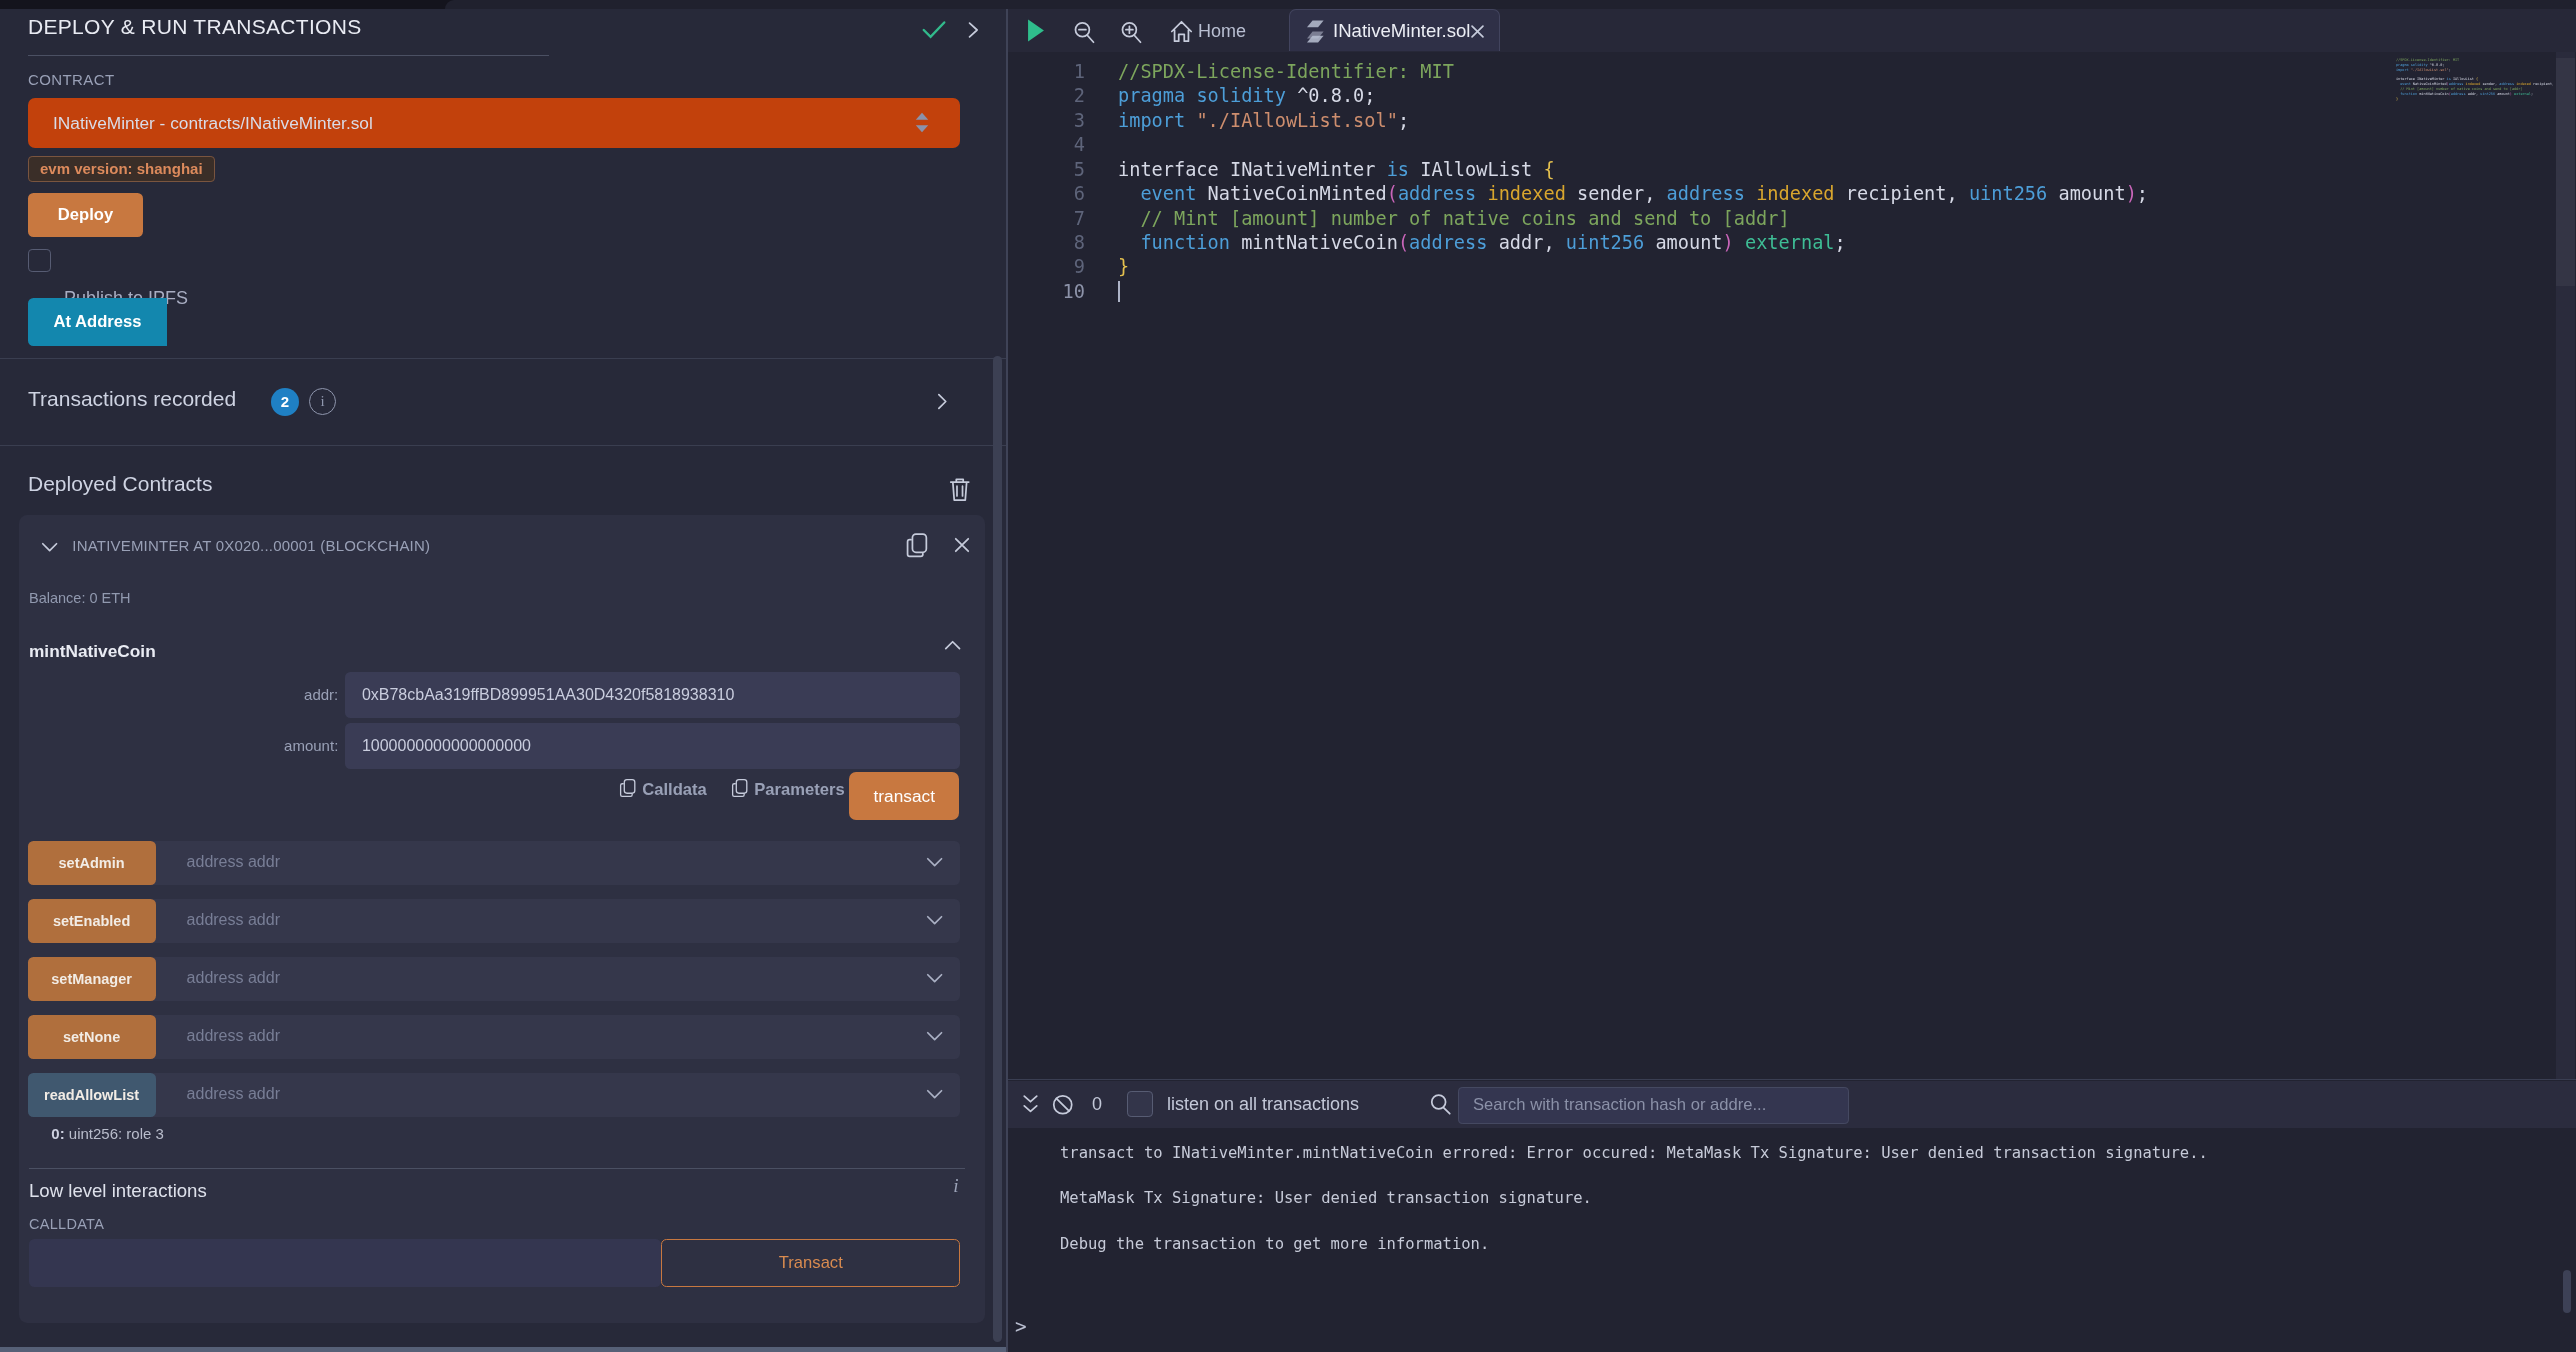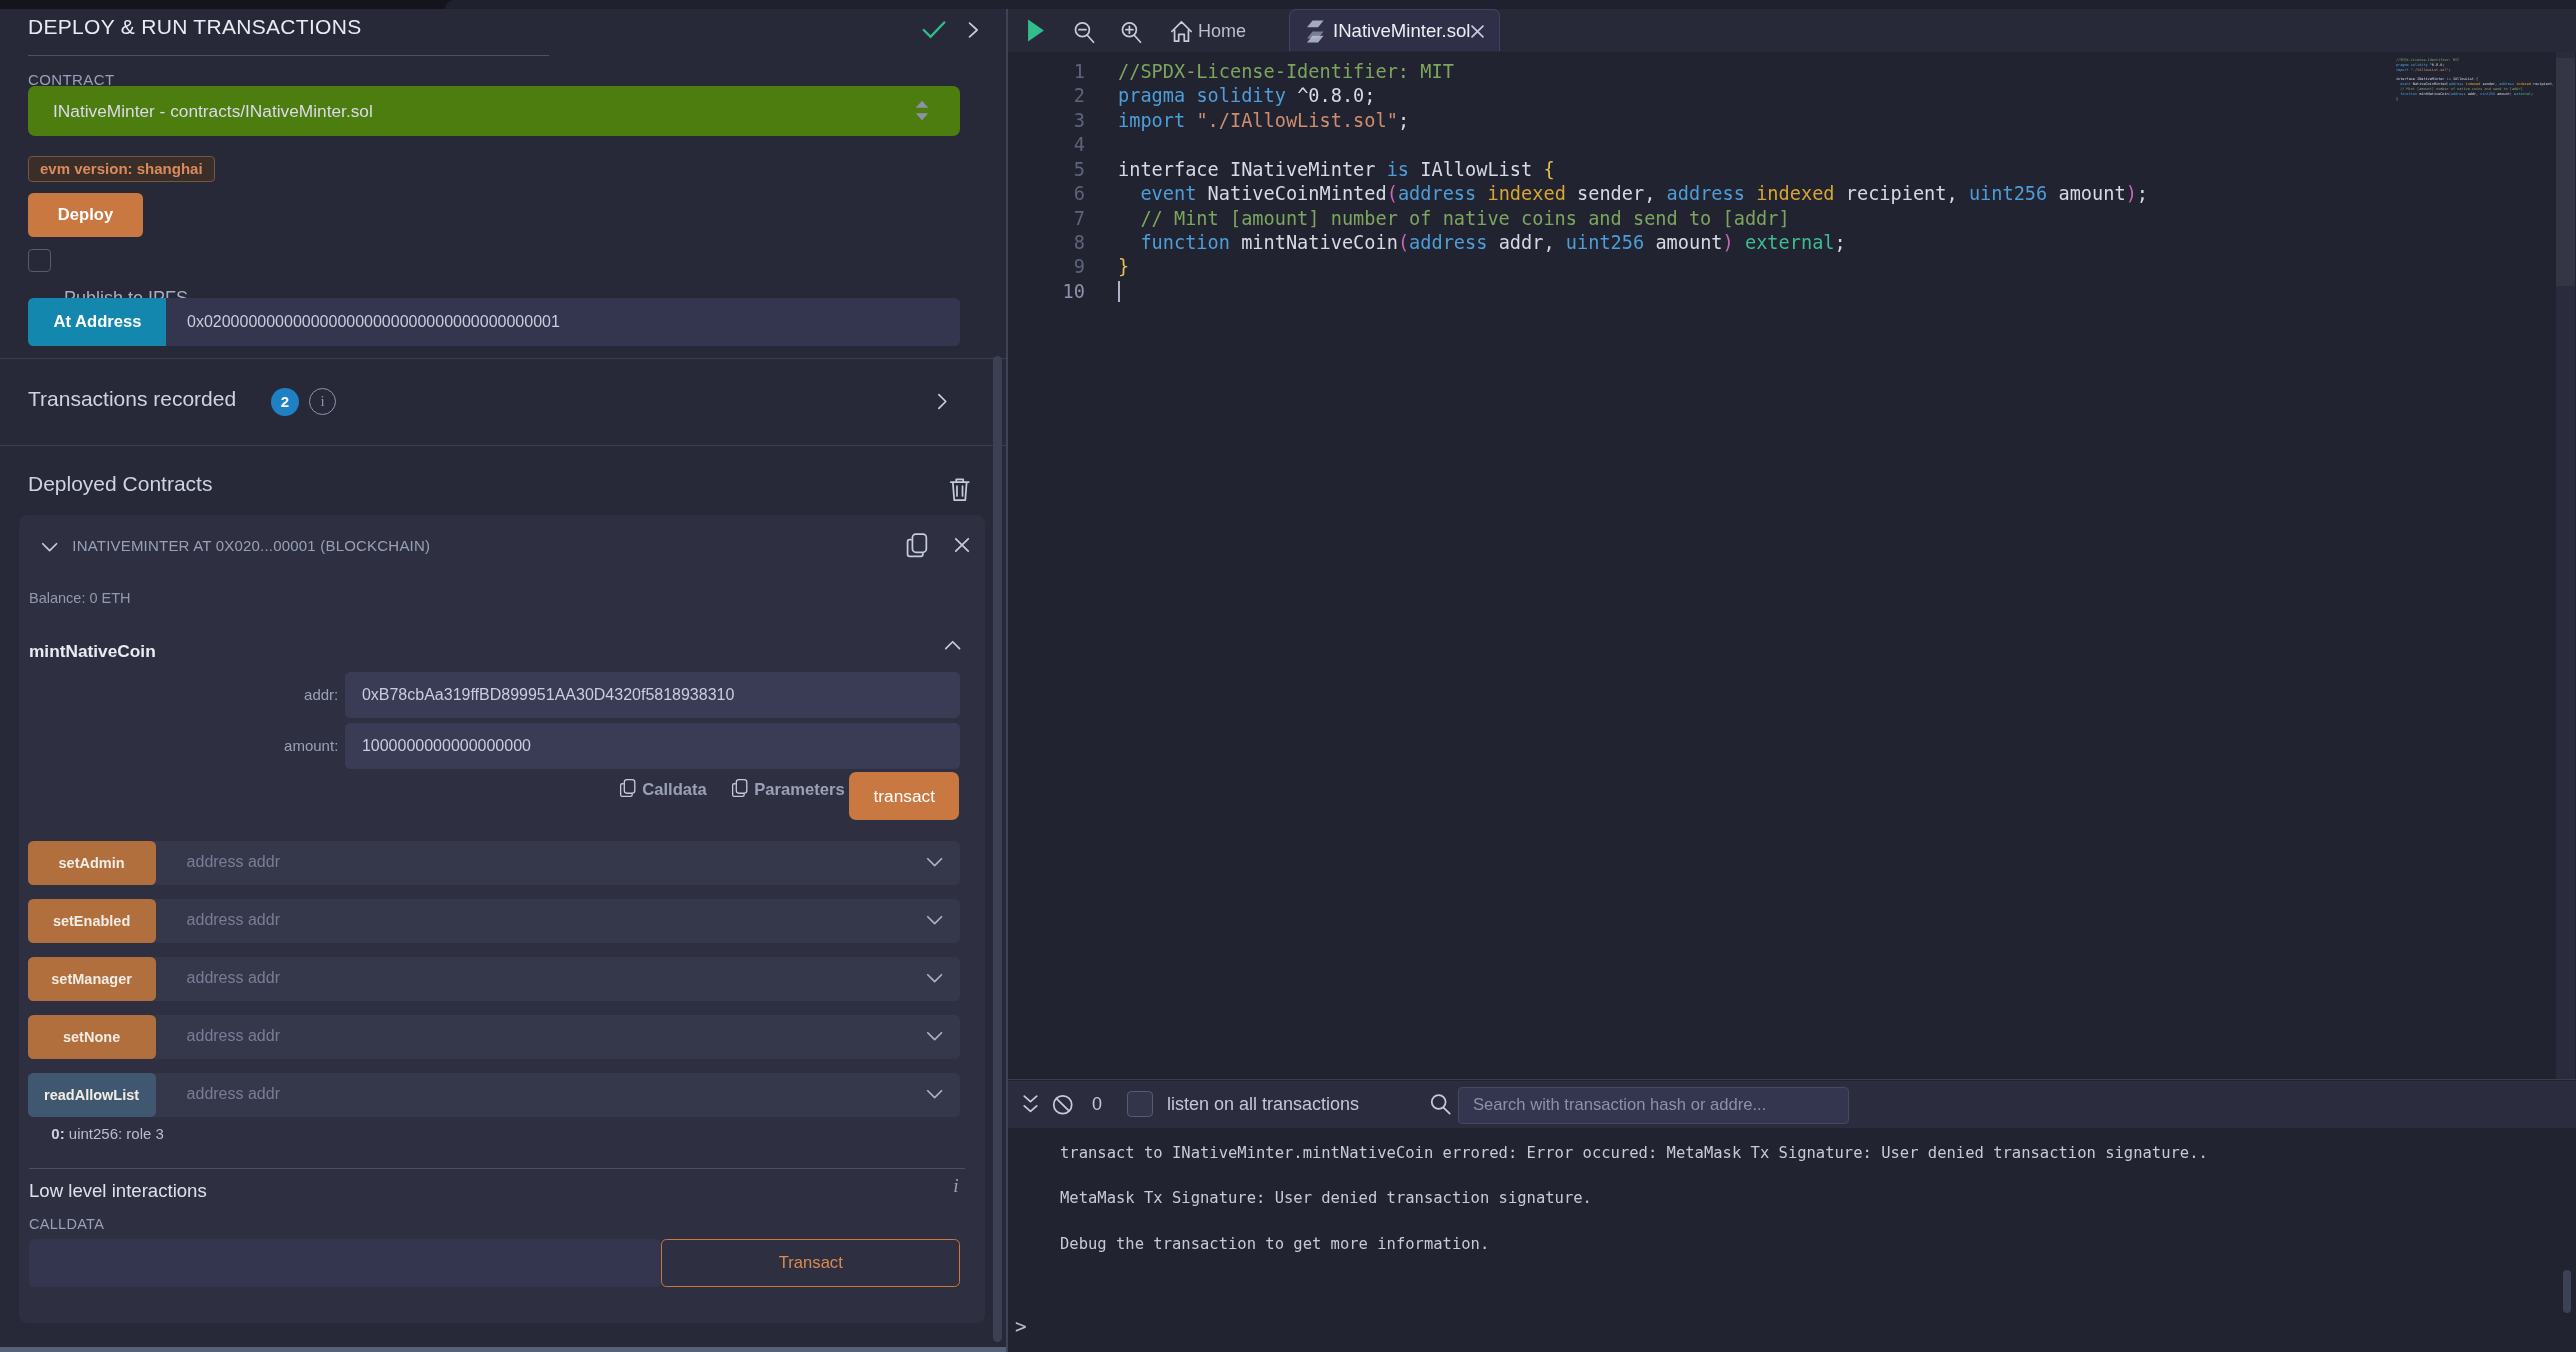--- a/index.html
+++ b/index.html
@@ -12,21 +12,21 @@
   .topstrip{left:0;top:0;width:2576px;height:9px;background:#14141D;}
   .topstrip-r{left:445px;top:0;width:2131px;height:9px;background:#20212E;border-radius:9.7px 0 0 0;}
 
   
   .panel{left:0;top:9px;width:1006px;height:1343px;background:#272939;}
   .panel-title{left:28px;top:15px;font-size:21px;font-weight:500;color:#E9EBF3;letter-spacing:0.3px;}
   .panel-check{left:921px;top:19.3px;}
   .panel-expand{left:964px;top:19.3px;}
   .title-hr{left:28px;top:55px;width:521px;border-top:1.4px solid #4B5063;}
   .contract-label{left:28px;top:71px;font-size:15px;color:#99A0B6;letter-spacing:0.4px;}
-  .contract-select{left:28px;top:86px;width:932px;height:50px;background:#4d7c0f;border-radius:7px;}
+  .contract-select{left:28px;top:98px;width:932px;height:50px;background:#c2410c;border-radius:7px;}
   .contract-select .val{position:absolute;left:25px;top:15px;font-size:17.3px;color:#D9DCE8;}
   .sel-arrows{position:absolute;right:29px;top:12.4px;}
   .evm-badge{left:28px;top:156px;height:23.5px;line-height:23.5px;padding:0 11px;background:#3A2E28;
              border:1.4px solid #7A553F;border-radius:4.1px;font-size:15px;font-weight:bold;color:#DC8A5C;}
   .deploy-btn{left:28px;top:193px;width:115px;height:44px;background:#C87840;border-radius:5.5px;
               color:#FFFFFF;font-size:16.6px;font-weight:bold;text-align:center;line-height:44px;cursor:pointer;}
   .ipfs-check{left:28px;top:249px;width:21px;height:21px;border:1.4px solid #575C73;border-radius:4.1px;}
   .ipfs-label{left:64px;top:250px;font-size:18px;color:#A8ADC2;margin-top:38px;}
   .ataddr-btn{left:28px;top:298px;width:139px;height:48px;background:#1387AE;border-radius:5.5px 0 0 5.5px;
               color:#fff;font-size:16.6px;font-weight:bold;text-align:center;line-height:48px;cursor:pointer;}
@@ -161,23 +161,20 @@
       </svg>
     </span>
   </div>
 
   <div class="abs evm-badge">evm version: shanghai</div>
   <div class="abs deploy-btn">Deploy</div>
   <div class="abs ipfs-check"></div>
   <div class="abs ipfs-label">Publish to IPFS</div>
 
   <div class="abs ataddr-btn">At Address</div>
-  <div class="abs ataddr-input">
-    <span class="val">0x0200000000000000000000000000000000000001</span>
-  </div>
 
   <div class="abs divider1"></div>
   <div class="abs txrec-label">Transactions recorded</div>
   <div class="abs txrec-badge">2</div>
   <div class="abs txrec-info">i</div>
   <div class="abs txrec-chevron">
     <svg width="16.6" height="21" viewBox="0 0 24 30">
         <path d="M7 5 L17 15 L7 25" class="ic" stroke="#AAB0C4"></path>
       </svg>
   </div>

